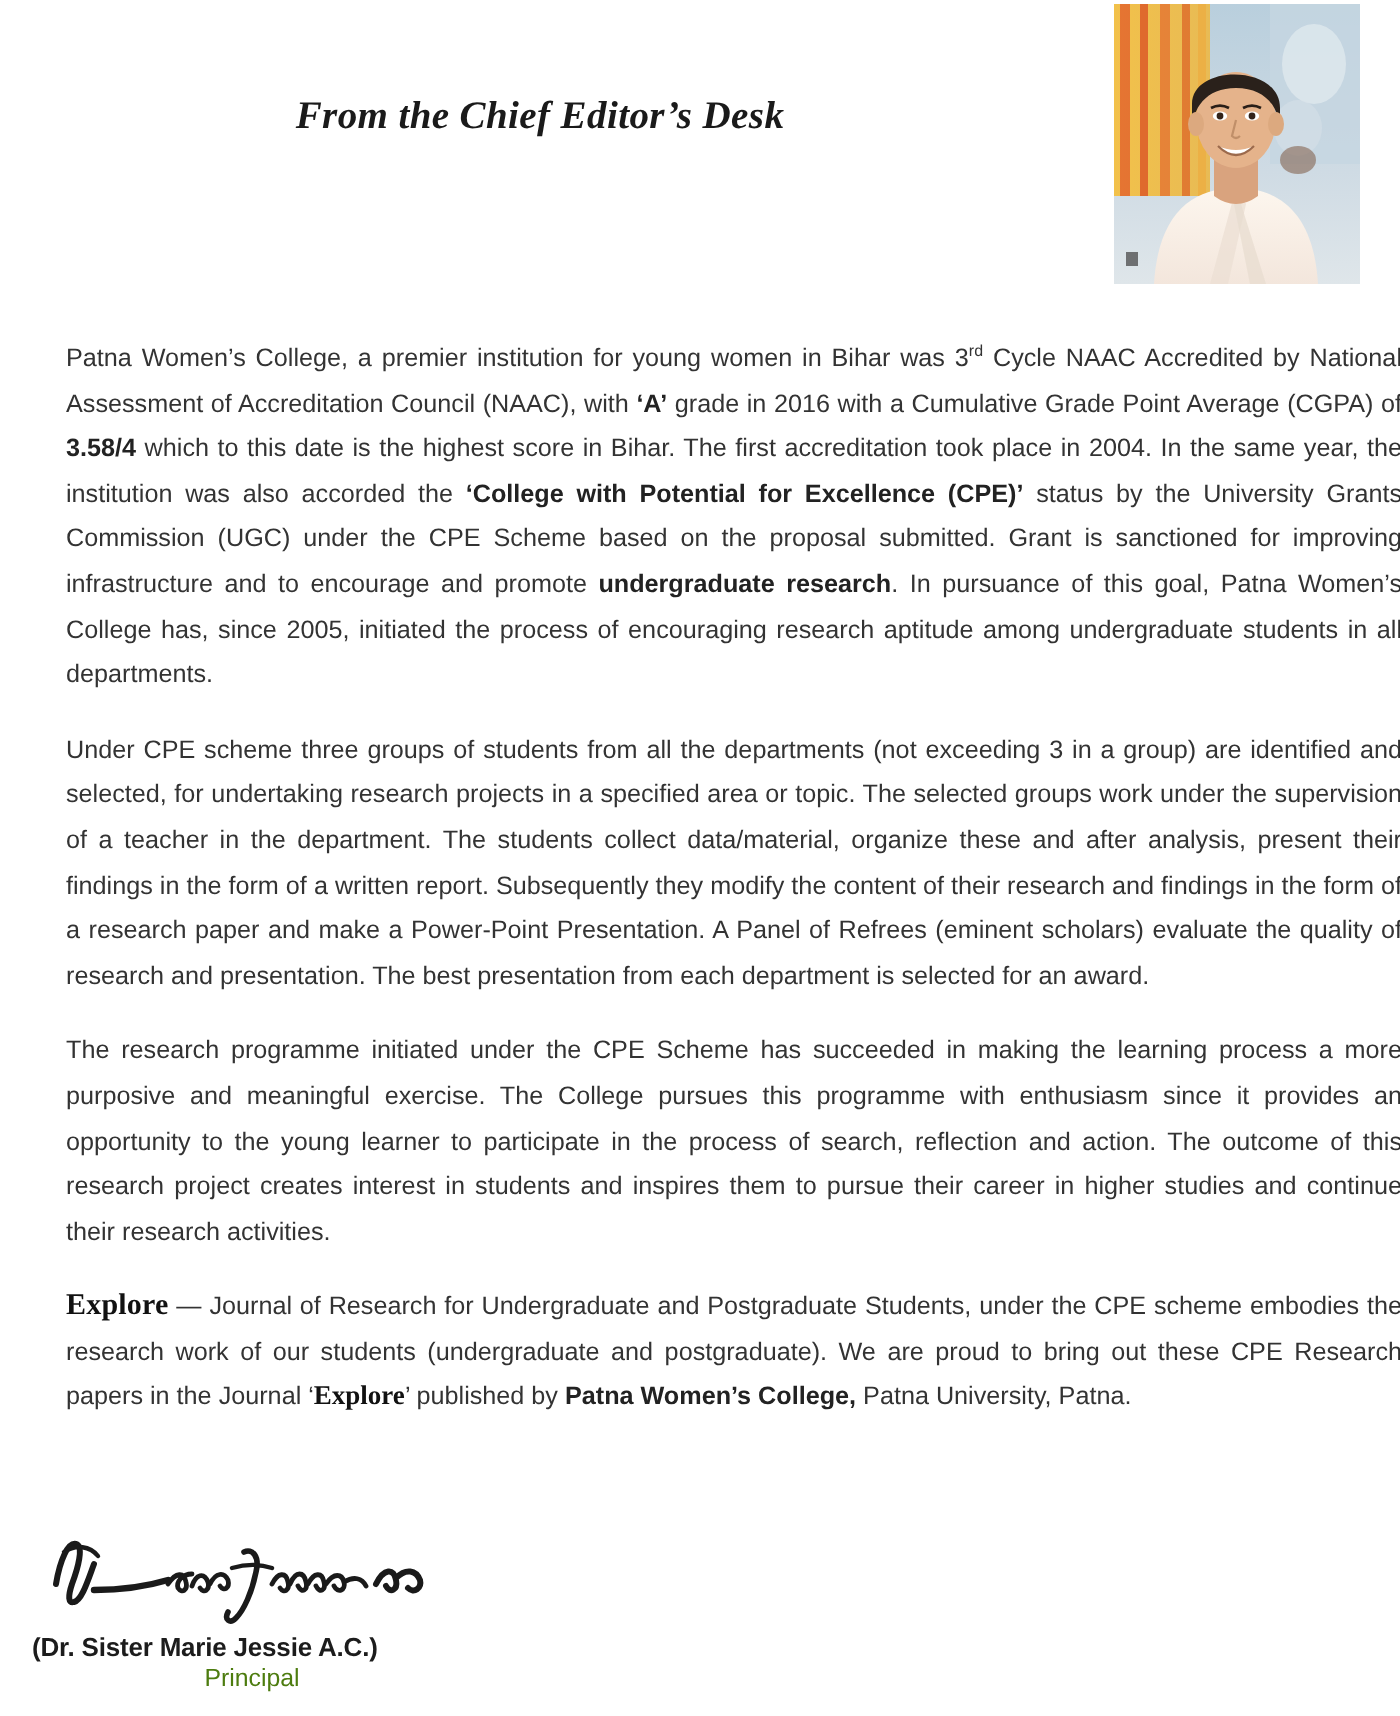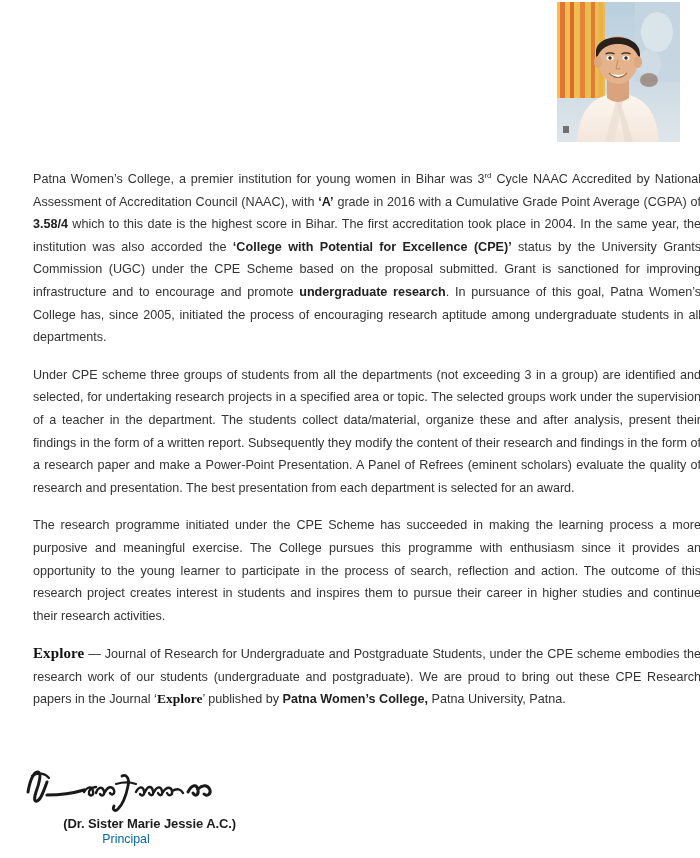--- a/index.html
+++ b/index.html
@@ -92,38 +92,39 @@
   }
   .signature {
     height: 52px;
     margin-left: 2px;
   }
   .signature svg { display: block; }
   .sign-name {
     font-size: 13px;
     font-weight: bold;
     color: #1c1c1c;
-    text-align: right;
+    text-align: left;
     width: 220px;
     margin-top: 2px;
     letter-spacing: -0.1px;
   }
   .sign-role {
     font-size: 12.4px;
-    color: #0369a1;
+    color: #4d7c0f;
     text-align: center;
     width: 220px;
     margin-top: 1px;
   }
 </style>
 </head>
 <body>
 
 <div class="header">
 
+  <div class="doc-title">From the Chief Editor’s Desk</div>
 
   <div class="portrait">
     <svg width="123" height="140" viewBox="0 0 123 140">
       <defs>
         <linearGradient id="bgWall" x1="0" y1="0" x2="1" y2="0">
           <stop offset="0%" stop-color="#f2c14a"></stop>
           <stop offset="100%" stop-color="#e8bb55"></stop>
         </linearGradient>
         <linearGradient id="skyBg" x1="0" y1="0" x2="0" y2="1">
           <stop offset="0%" stop-color="#b9cfdd"></stop>

